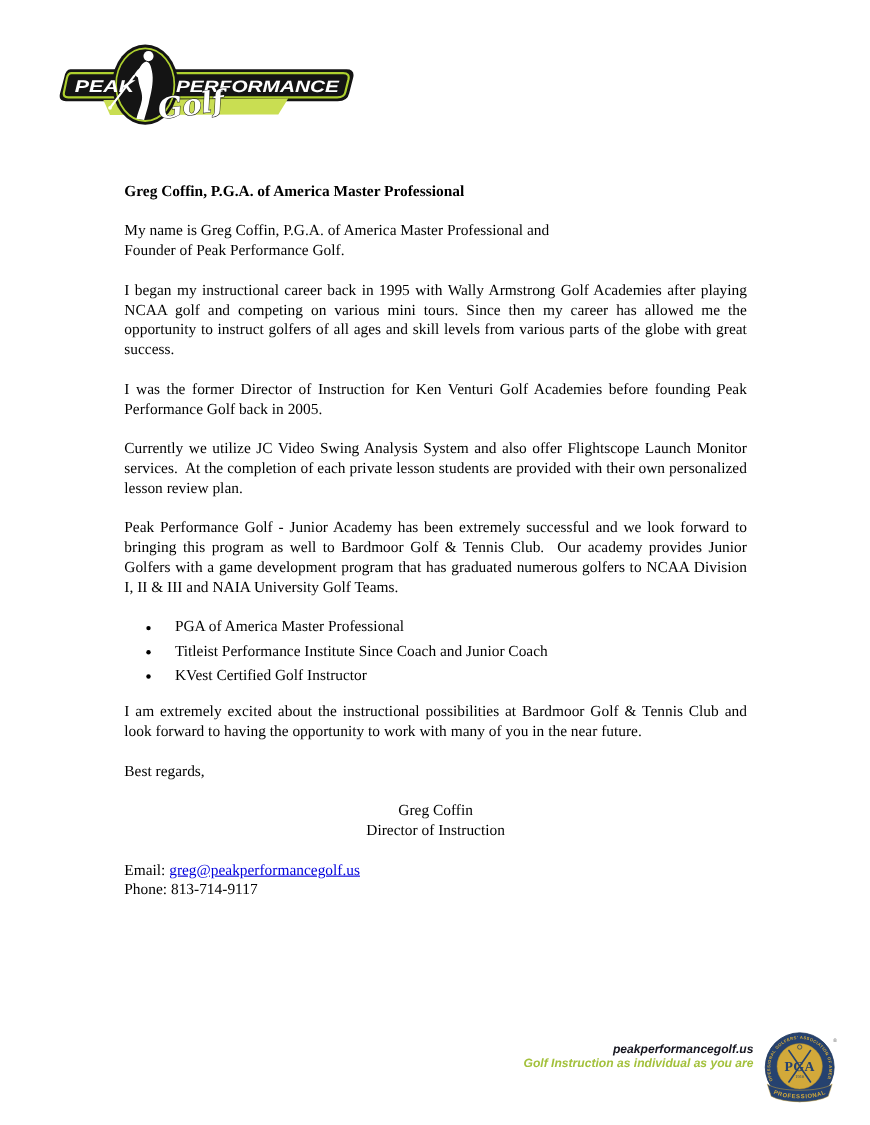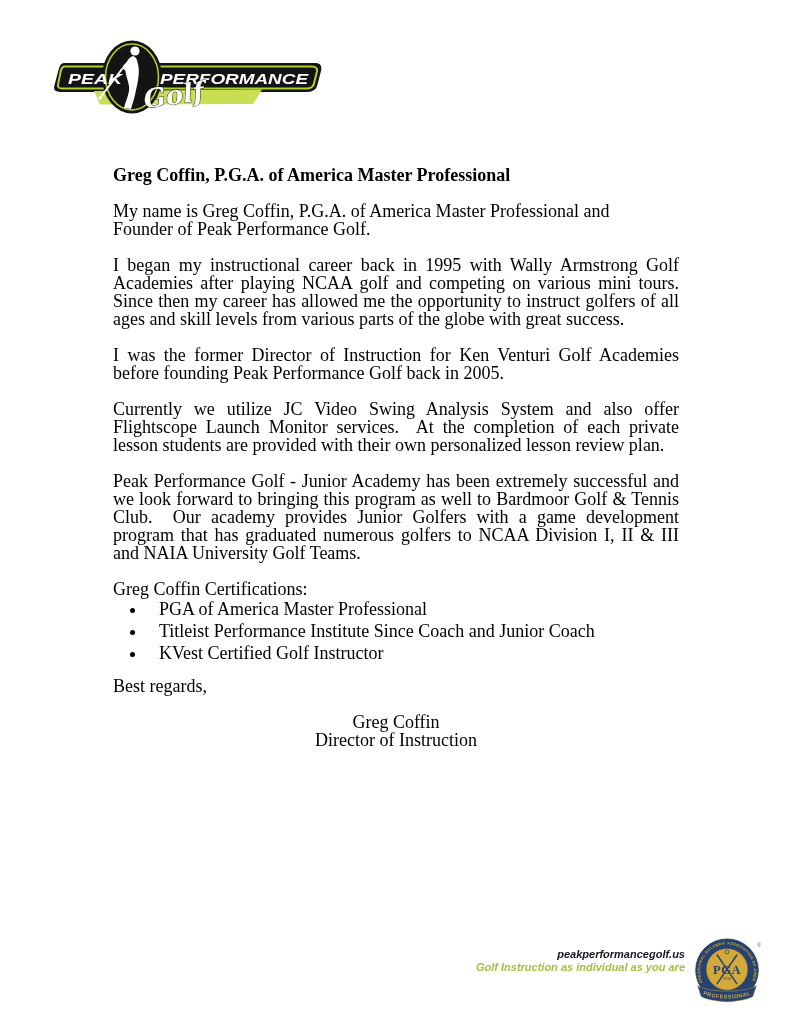--- a/index.html
+++ b/index.html
@@ -13,21 +13,21 @@
   }
   *{margin:0;padding:0;box-sizing:border-box;}
   html,body{background:#ffffff;}
   body{
     width:791px;height:1023px;position:relative;overflow:hidden;
     font-family:"Liberation Serif",serif;color:var(--text-black);
   }
   .logo{position:absolute;left:54px;top:40px;width:272px;height:78px;}
   .content{
     position:absolute;left:113px;top:166px;width:566px;
-    font-size:18px;line-height:18px;
+    font-size:14px;line-height:18px;
   }
   .content p{margin:0 0 18px 0;white-space:pre-wrap;}
   .content p.justify{text-align:justify;}
   .heading{font-weight:bold;margin-bottom:19px;white-space:pre-wrap;}
   ul.certs{margin:2px 0 10px 0;padding-left:34px;list-style:disc;}
   ul.certs li{line-height:18px;margin-bottom:4px;padding-left:12px;}
   ul.certs li:last-child{margin-bottom:15px;}
   .sig p{margin:0;}
   .sig{margin-bottom:18px;text-align:center;}
   .contact p{margin:0;}
@@ -96,35 +96,39 @@
 <div class="content">
   <p class="heading">Greg Coffin, P.G.A. of America Master Professional</p>
 
   <p>My name is Greg Coffin, P.G.A. of America Master Professional and
 Founder of Peak Performance Golf.</p>
   <p class="justify">I began my instructional career back in 1995 with Wally Armstrong Golf Academies after playing NCAA golf and competing on various mini tours. Since then my career has allowed me the opportunity to instruct golfers of all ages and skill levels from various parts of the globe with great success.</p>
   <p class="justify">I was the former Director of Instruction for Ken Venturi Golf Academies before founding Peak Performance Golf back in 2005.</p>
   <p class="justify">Currently we utilize JC Video Swing Analysis System and also offer Flightscope Launch Monitor services.  At the completion of each private lesson students are provided with their own personalized lesson review plan.</p>
   <p class="justify">Peak Performance Golf - Junior Academy has been extremely successful and we look forward to bringing this program as well to Bardmoor Golf &amp; Tennis Club.  Our academy provides Junior Golfers with a game development program that has graduated numerous golfers to NCAA Division I, II &amp; III and NAIA University Golf Teams.</p>
 
-  <div>Greg Coffin Certifications:</div>
   <ul class="certs">
     <li>PGA of America Master Professional</li>
     <li>Titleist Performance Institute Since Coach and Junior Coach</li>
     <li>KVest Certified Golf Instructor</li>
   </ul>
 
+  <p class="justify">I am extremely excited about the instructional possibilities at Bardmoor Golf &amp; Tennis Club and look forward to having the opportunity to work with many of you in the near future.</p>
 
   <p>Best regards,</p>
 
   <div class="sig">
     <p>Greg Coffin</p>
     <p>Director of Instruction</p>
   </div>
 
+  <div class="contact">
+    <p><span>Email: </span><a class="email-link">greg@peakperformancegolf.us</a></p>
+    <p><span>Phone: </span><span>813-714-9117</span></p>
+  </div>
 </div>
 
 <div class="footer-text">
   <div class="footer-site">peakperformancegolf.us</div>
   <div class="footer-tagline">Golf Instruction as individual as you are</div>
 </div>
 
 <svg class="badge" viewBox="0 0 76 80" aria-hidden="true">
   <circle class="seal-outer" cx="38" cy="38" r="35"></circle>
   <defs>

